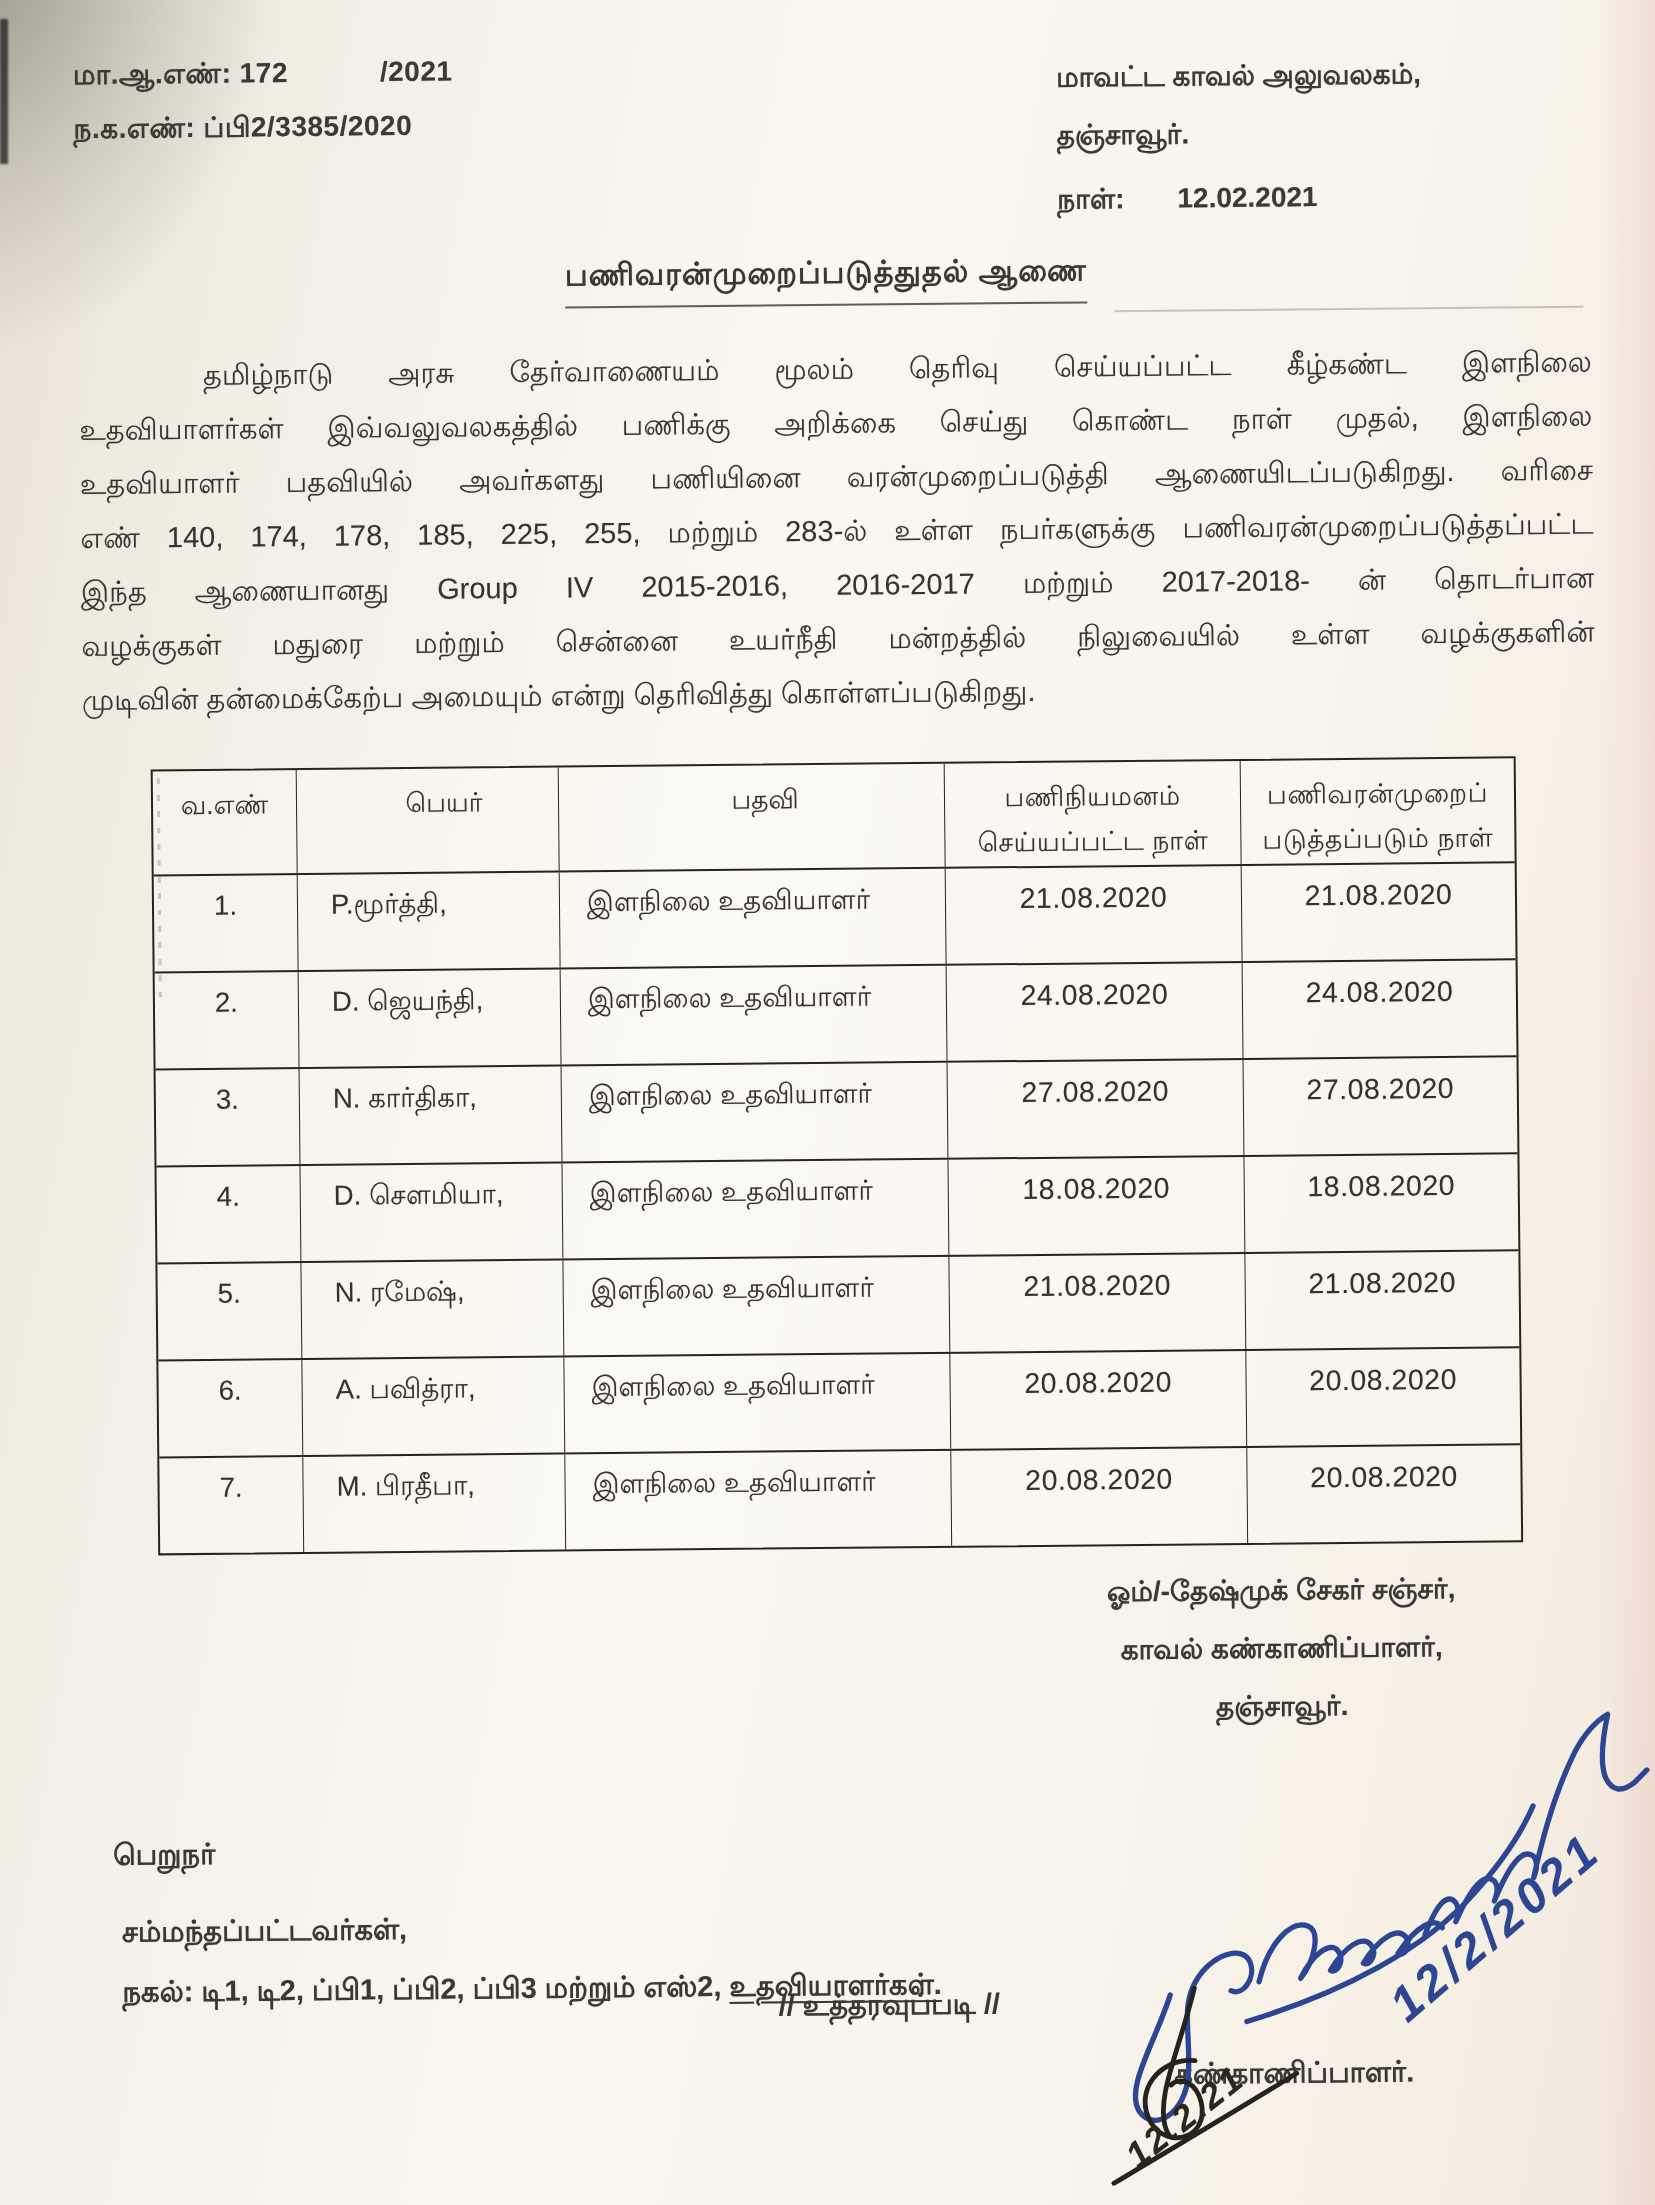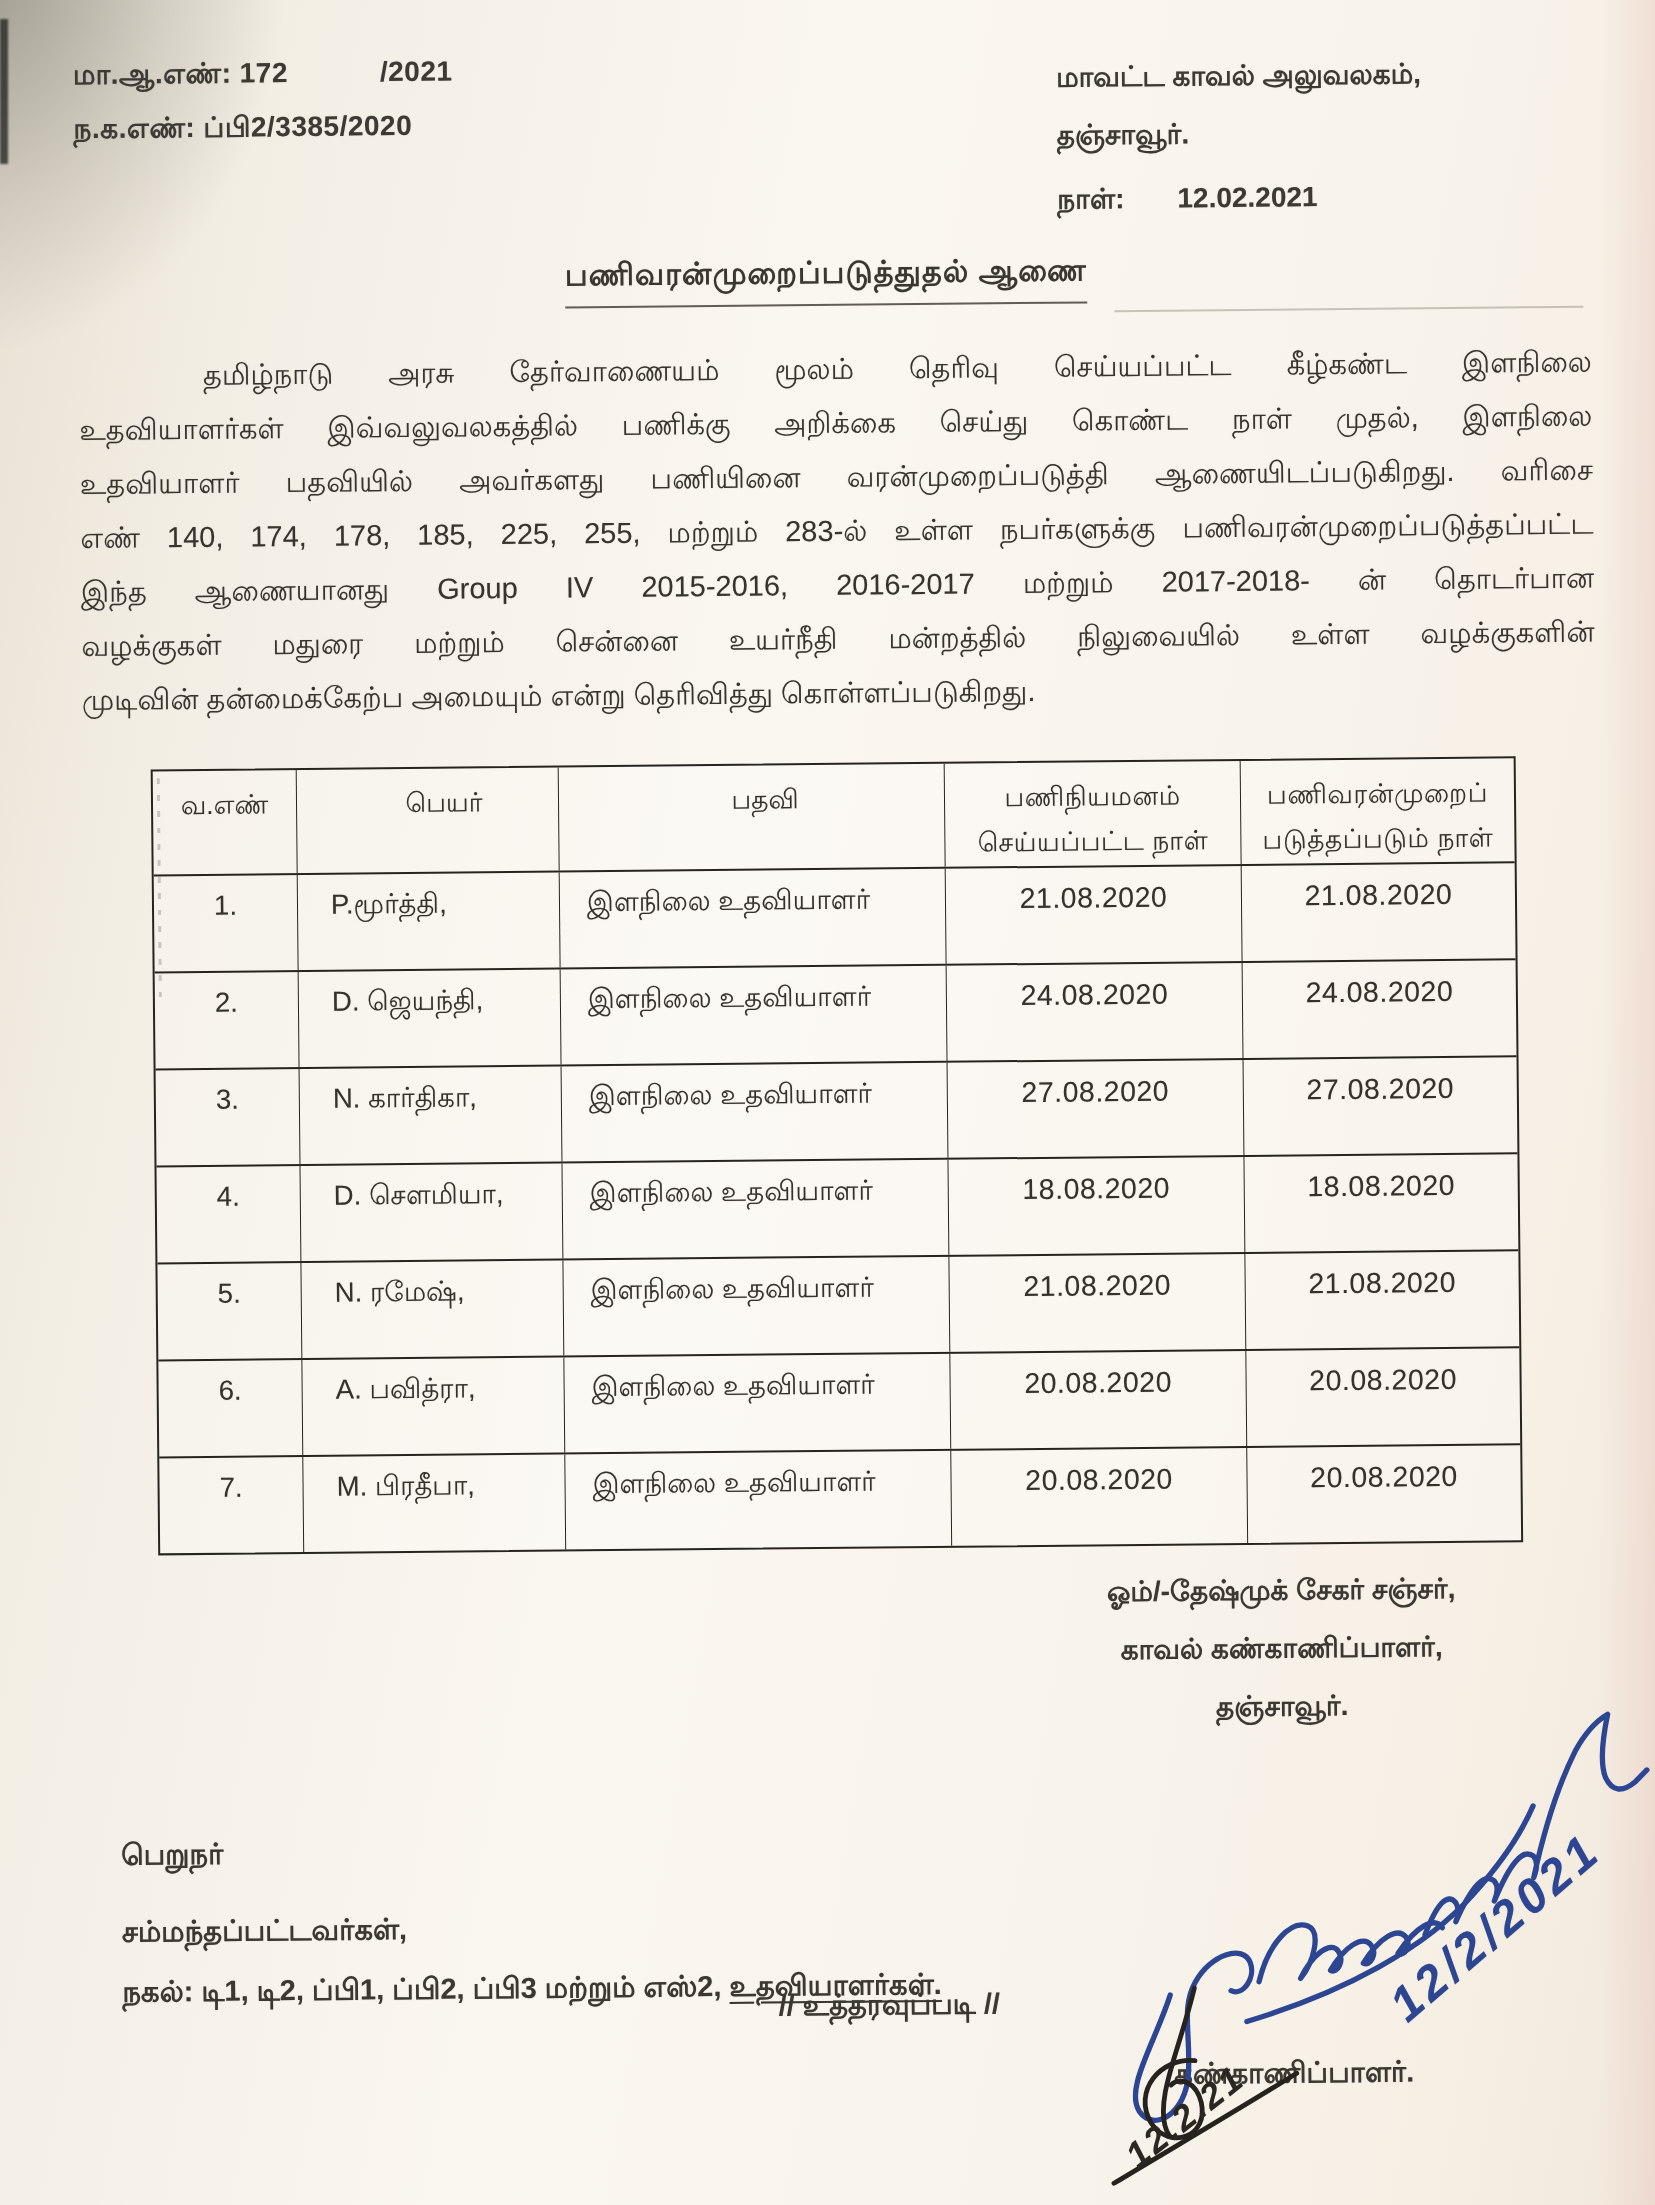--- a/index.html
+++ b/index.html
@@ -165,21 +165,21 @@
           </div>
         </div>
     </div>
 
     <div class="abs signoff" style="left:1047px;top:1566px;">
       <div>ஓம்/-தேஷ்முக் சேகர் சஞ்சர்,</div>
       <div>காவல் கண்காணிப்பாளர்,</div>
       <div>தஞ்சாவூர்.</div>
     </div>
 
-    <div class="abs footer-text" style="left:114px;top:1832px;text-align:right;">பெறுநர்</div>
+    <div class="abs footer-text" style="left:106px;top:1832px;text-align:right;">பெறுநர்</div>
     <div class="abs footer-text" style="left:114px;top:1909px;">சம்மந்தப்பட்டவர்கள்,</div>
     <div class="abs footer-text" style="left:114px;top:1969px;">
       <span>நகல்: டி1, டி2, ப்பி1, ப்பி2, ப்பி3 மற்றும் எஸ்2, </span><span class="underlined">உதவியாளர்கள்.</span>
     </div>
     <div class="abs footer-text" style="left:770px;top:1989px;">// உத்தரவுப்படி //</div>
     <div class="abs footer-text" style="left:1165px;top:2061px;">கண்காணிப்பாளர்.</div>
 
     <svg class="ink" viewBox="0 0 3424 4560">
 
       <g stroke="#2c4693" stroke-width="11" fill="none" stroke-linecap="round" stroke-linejoin="round">

